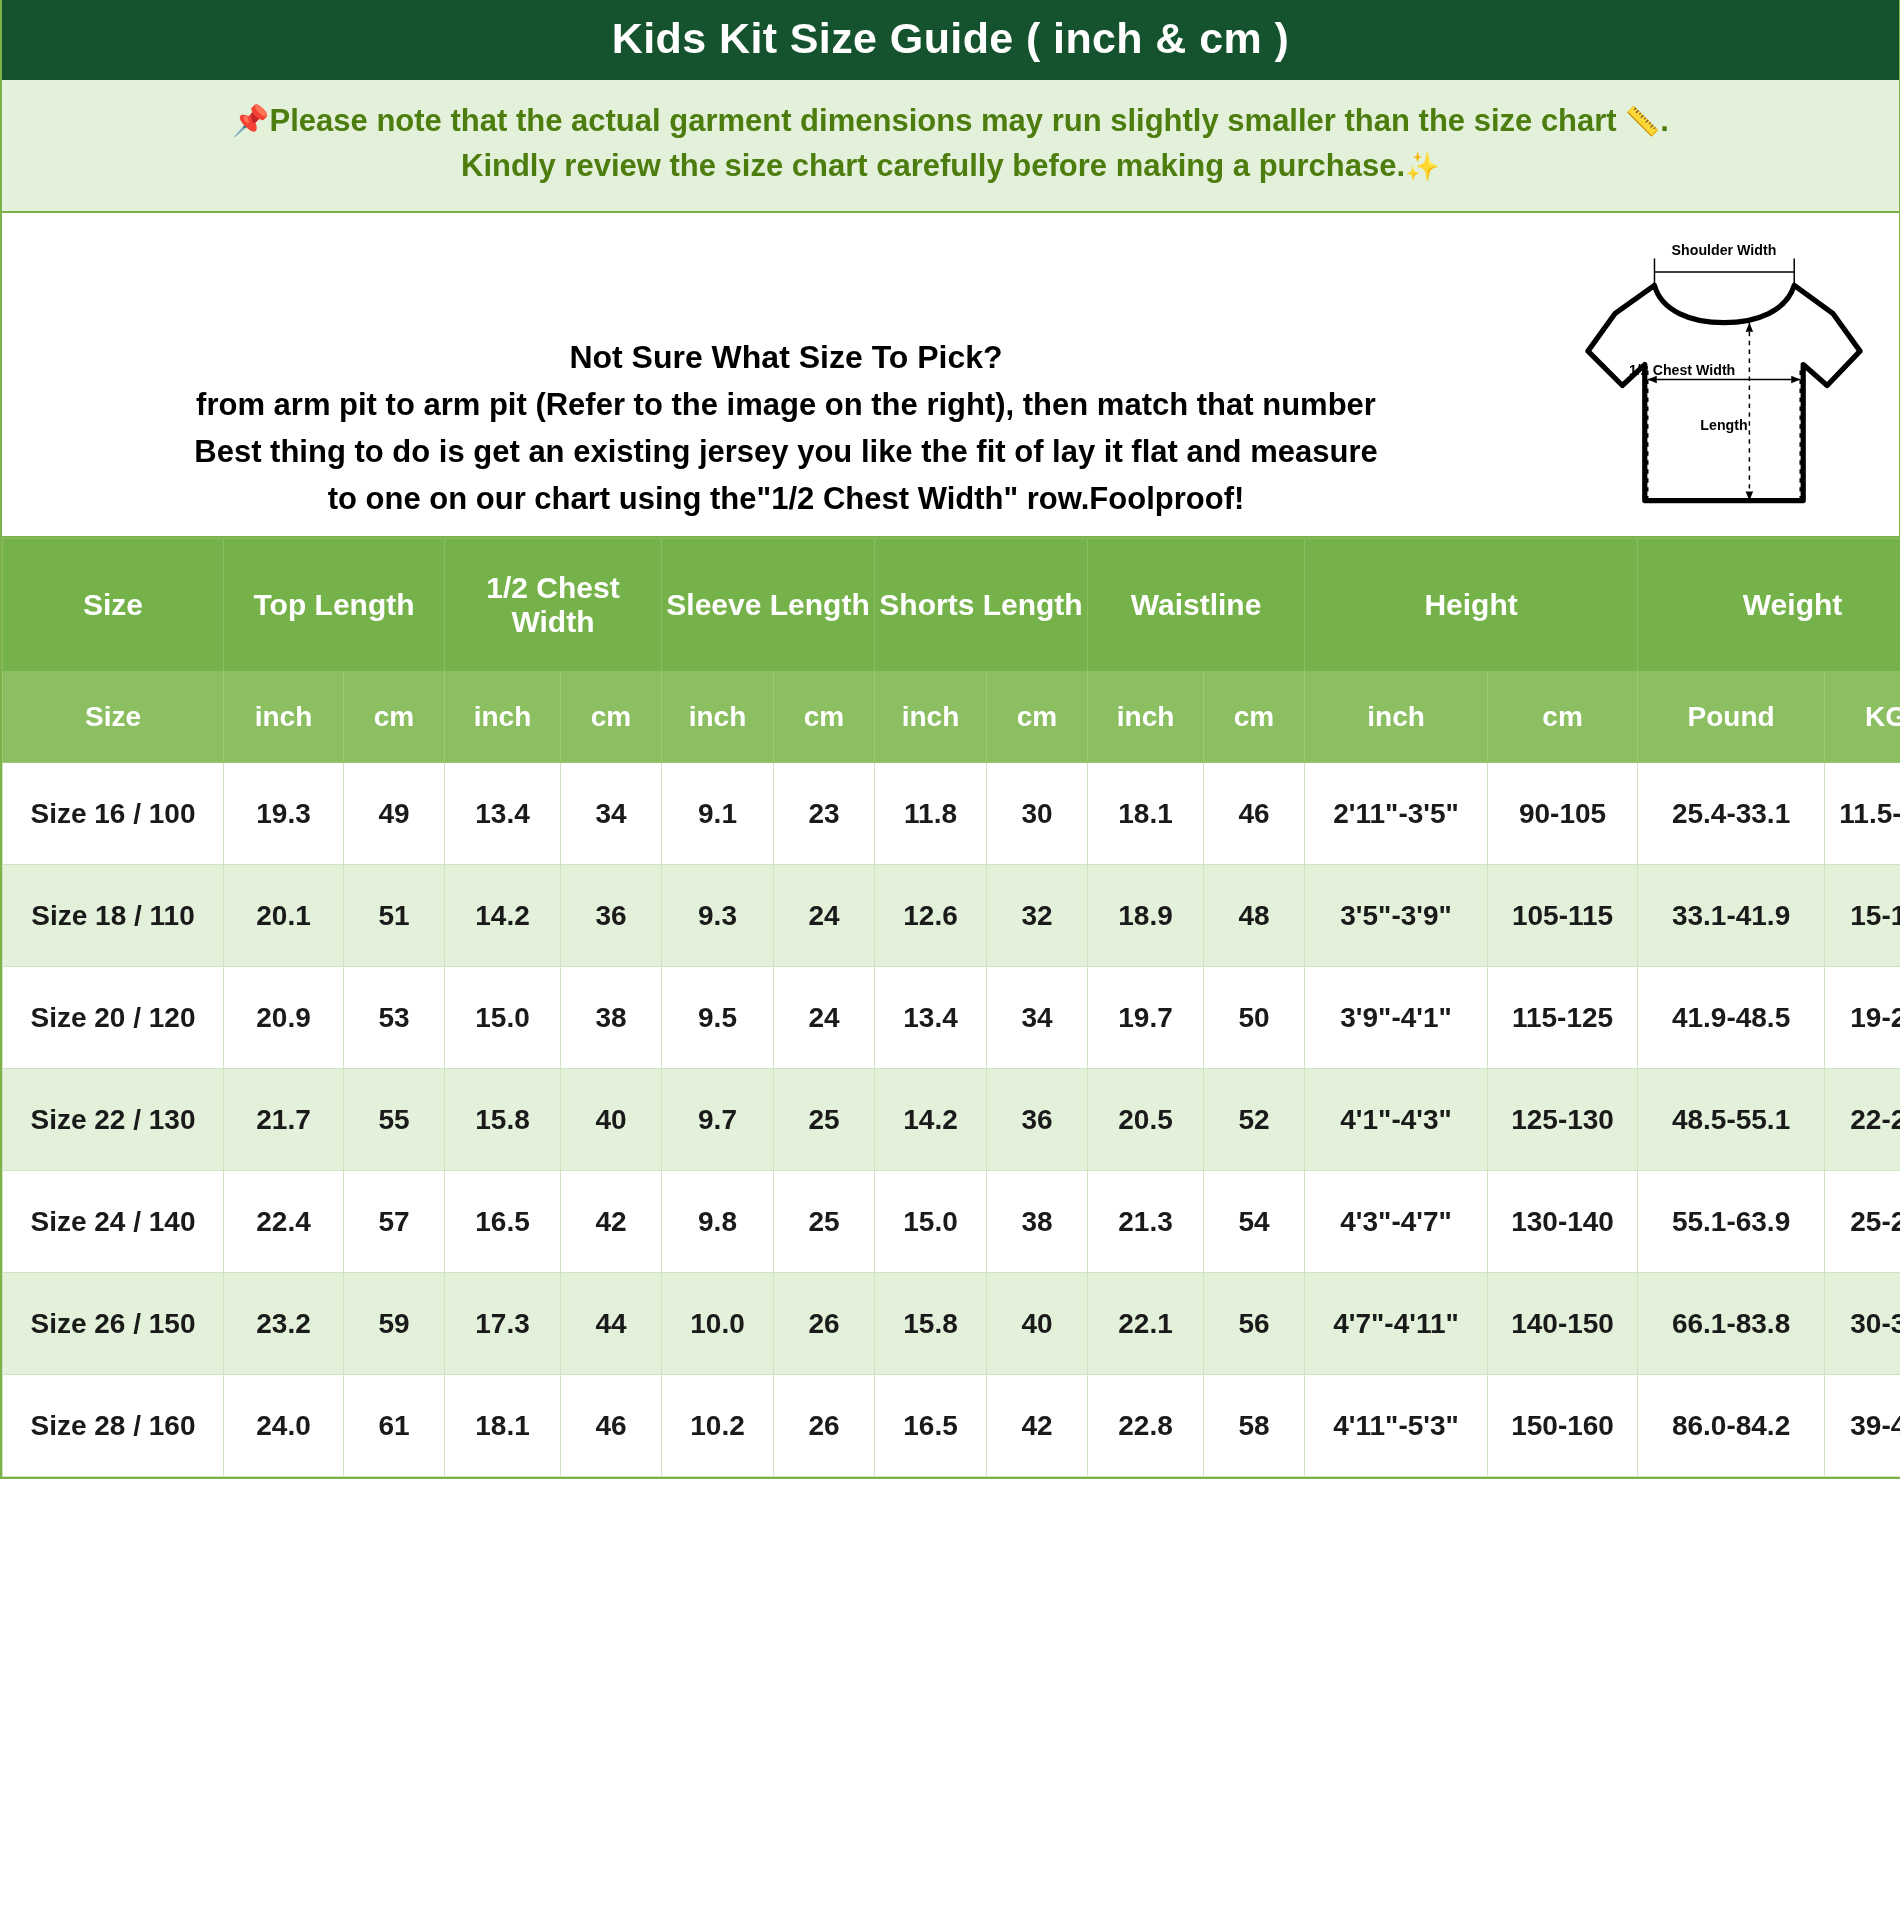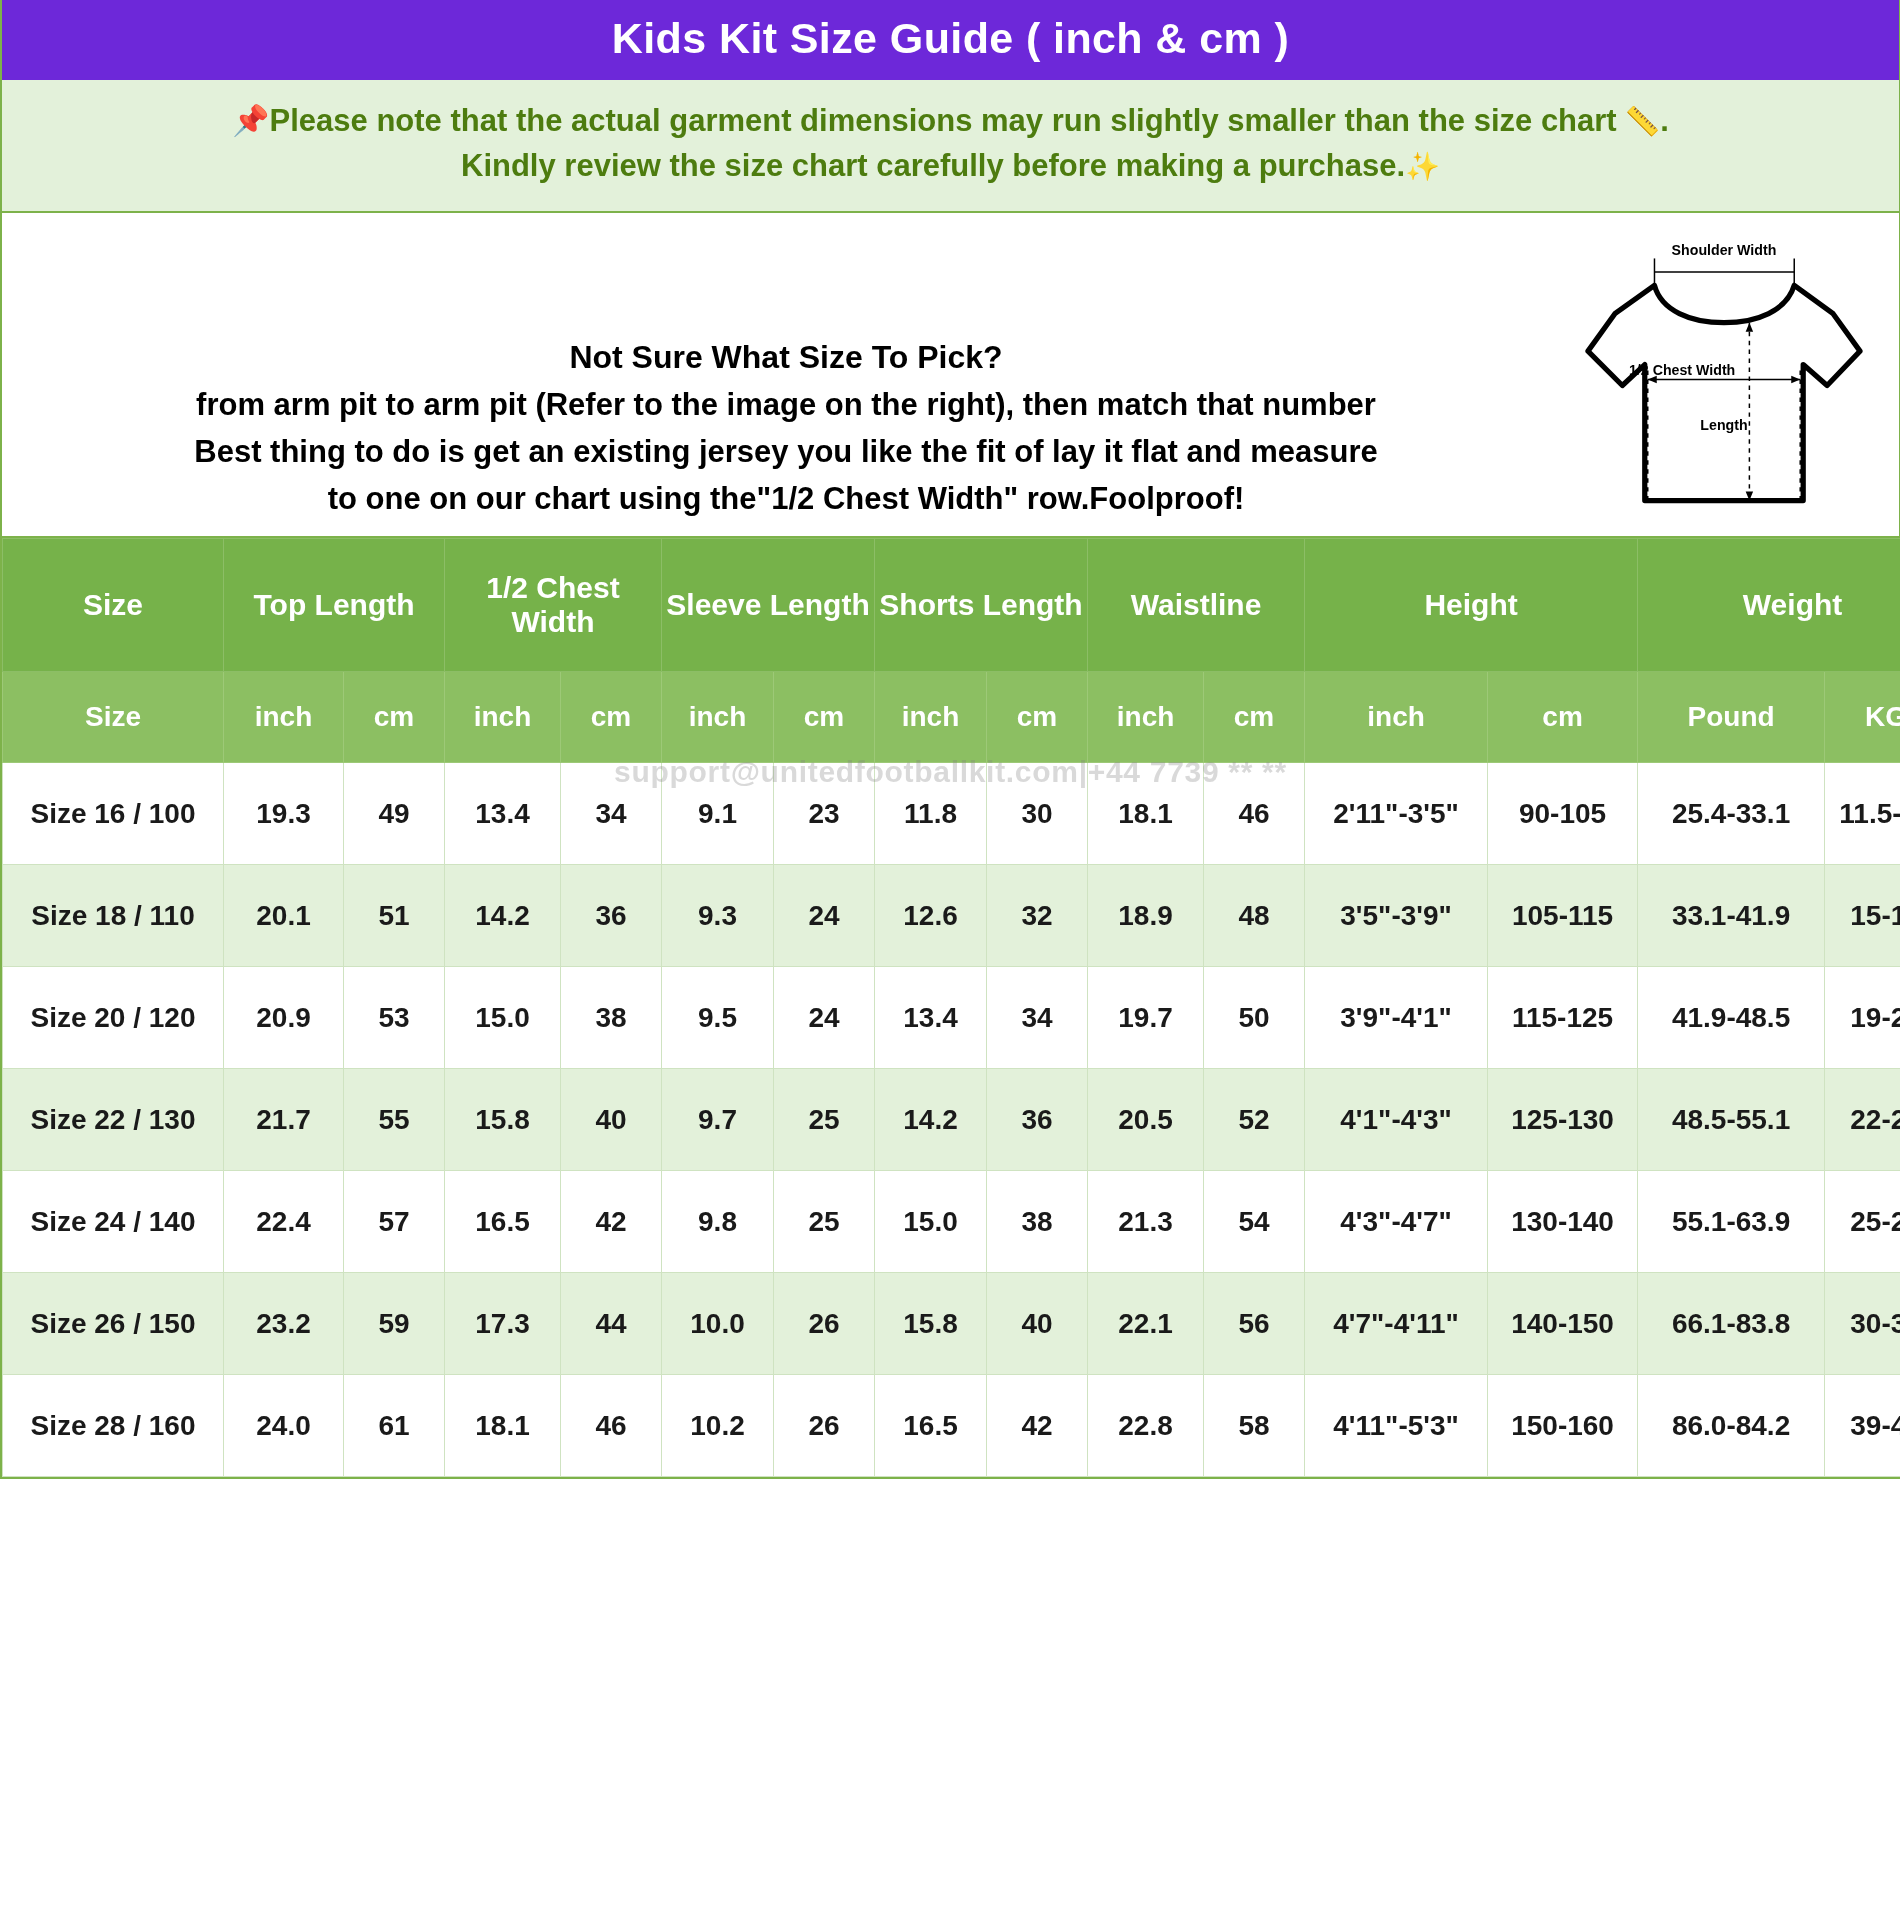--- a/index.html
+++ b/index.html
@@ -15,21 +15,21 @@
   }
   .sheet {
     width: 1901px;
     background: #ffffff;
     border: 2.2px solid #7db24a;
     border-top: none;
   }
 
   
   .title-band {
-    background: #6d28d9;
+    background: #14532d;
     color: #ffffff;
     text-align: center;
     font-size: 43px;
     font-weight: bold;
     letter-spacing: 0.4px;
     padding: 16.4px 7.5px 18px 7.5px;
     line-height: 1.05;
   }
 
   
@@ -355,17 +355,16 @@
           <td>42</td>
           <td>22.8</td>
           <td>58</td>
           <td>4'11"-5'3"</td>
           <td>150-160</td>
           <td>86.0-84.2</td>
           <td>39-45</td>
         </tr>
       </tbody>
     </table>
-    <div class="wm" style="top:217px;">support@unitedfootballkit.com|+44 7739 ** **</div>
   </div>
 
 </div>
 
 
 </body></html>

